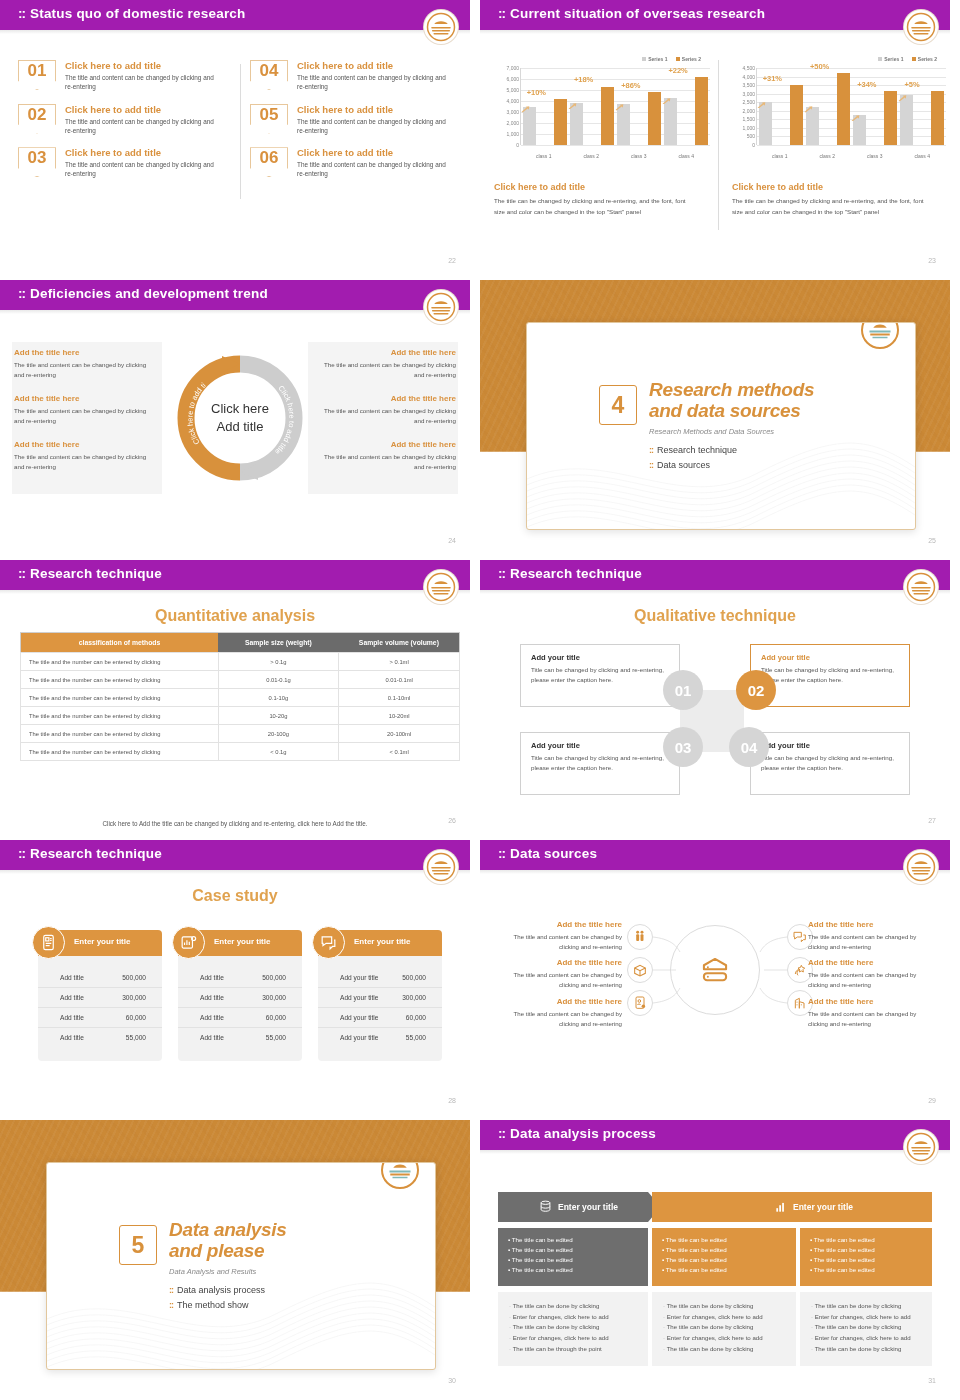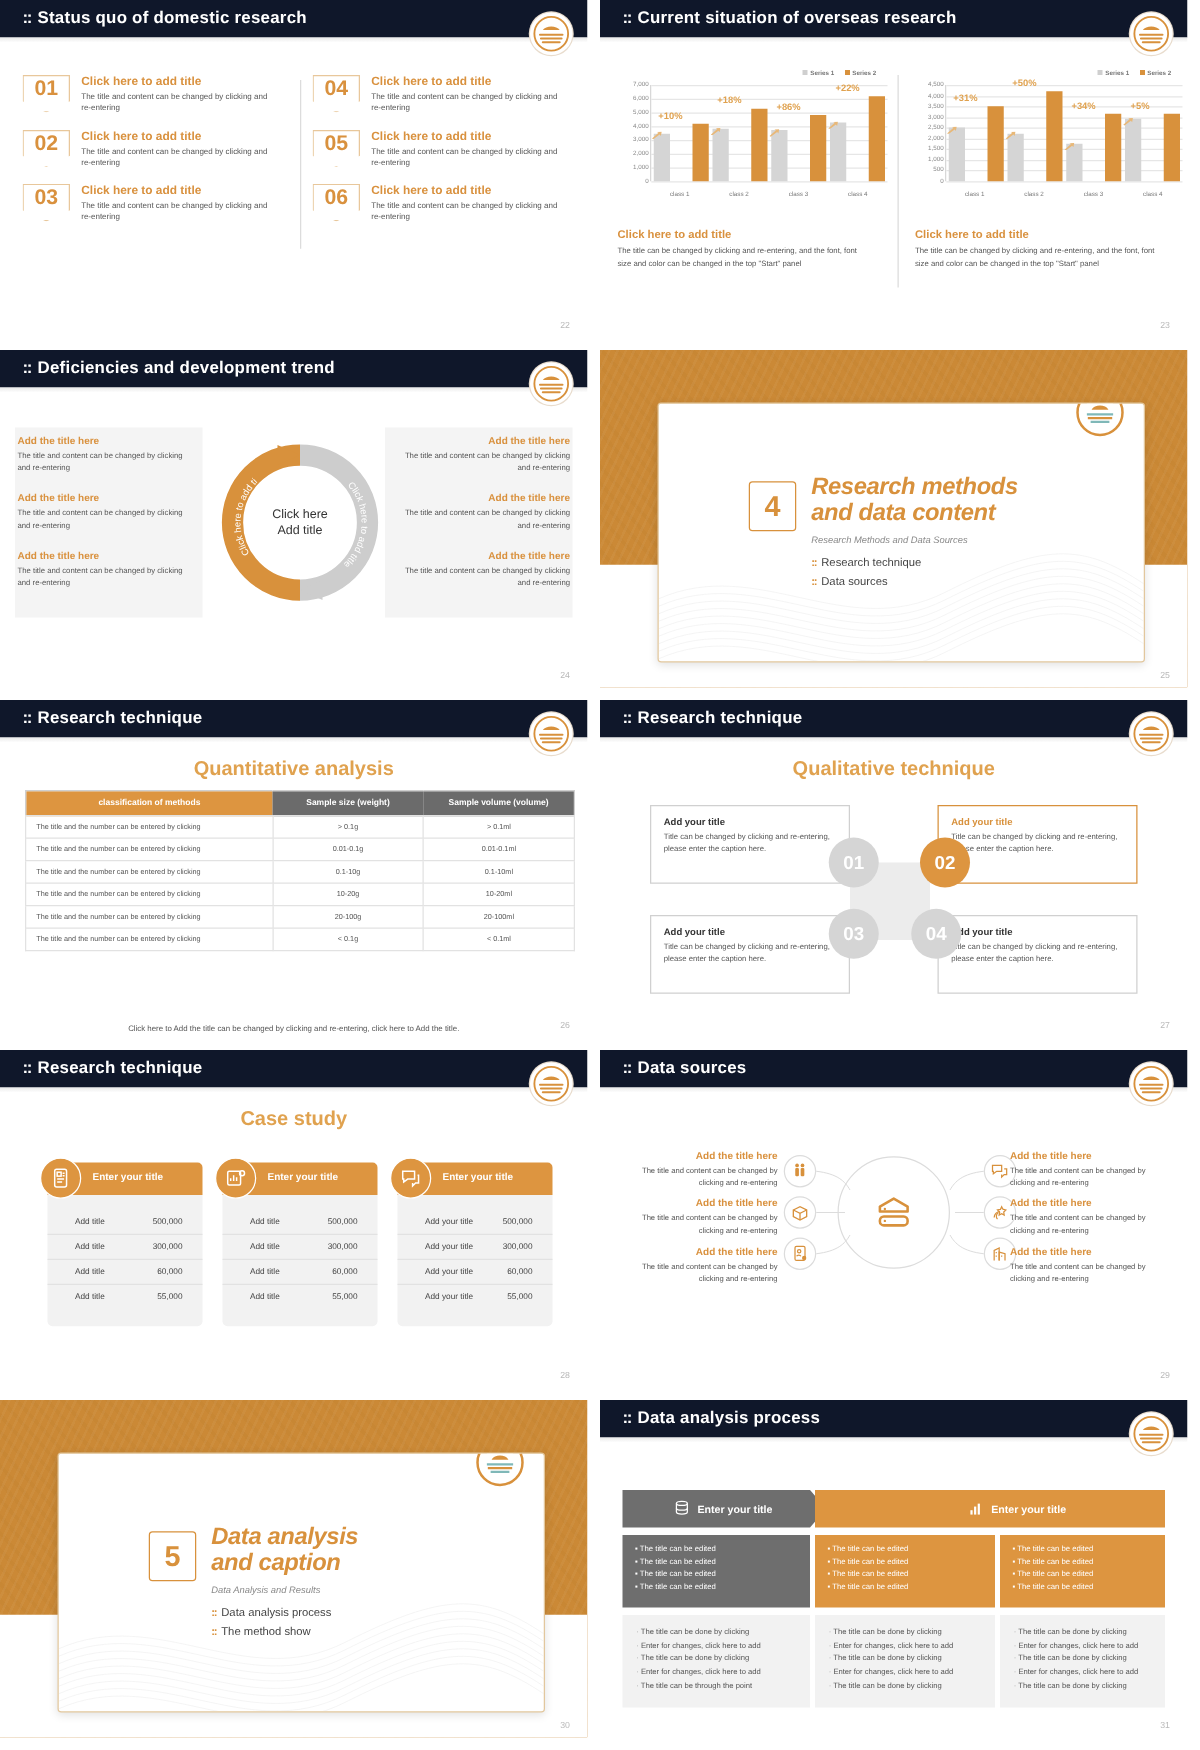--- a/index.html
+++ b/index.html
@@ -8,21 +8,21 @@
     background:#ffffff;
     font-family:"Liberation Sans", sans-serif;
     overflow:hidden;
   }
   .deck { display:grid; grid-template-columns:480px 480px; grid-template-rows:repeat(5, 280px); }
   .slide { position:relative; width:480px; height:280px; overflow:hidden; background:#fff;
            border-right:5px solid #fff; border-bottom:5px solid #fff; }
   .slide-inner { position:absolute; left:0; top:0; right:5px; bottom:5px; background:#fff; overflow:hidden; }
 
   
-  .hdr { position:absolute; left:0; top:0; width:100%; height:30px; background:#0f172a; }
+  .hdr { position:absolute; left:0; top:0; width:100%; height:30px; background:#a21caf; }
   .hdr .ttl { position:absolute; left:18px; top:6px; color:#fff; font-size:13.5px; font-weight:bold; letter-spacing:.2px; white-space:nowrap;}
   .hdr .dots { display:inline-block; margin-right:5px; letter-spacing:-1px; }
   .hdr-shadow { position:absolute; left:0; top:30px; width:100%; height:4px;
                 background:linear-gradient(#e9e9e9,#ffffff); }
   .emblem { position:absolute; right:12px; top:10px; width:34px; height:34px; border-radius:50%;
             background:#fff; display:flex; align-items:center; justify-content:center;
             box-shadow:0 0 0 1px #e8dccd; }
   .emblem svg { width:30px; height:30px; }
 
   .pagenum { position:absolute; right:14px; bottom:6px; font-size:7px; color:#b9b9b9; }
@@ -73,21 +73,21 @@
   .panel.l { left:12px; } .panel.r { right:12px; }
   .cyc-col { position:absolute; top:68px; width:135px; }
   .cyc-col .blk { margin-bottom:14px; }
   .cyc-col .t { color:#d9913e; font-size:8px; font-weight:bold; margin-bottom:3px; }
   .cyc-col .d { color:#555; font-size:6.2px; line-height:1.6; }
   .cyc-col.r { text-align:right; }
   .cyc { position:absolute; left:172px; top:58px; width:136px; height:160px; }
   .cyc-center { position:absolute; left:50%; top:50%; transform:translate(-50%,-50%);
                 width:74px; height:74px; border-radius:50%; background:#fff;
                 display:flex; flex-direction:column; align-items:center; justify-content:center;
-                font-size:10px; color:#333; line-height:1.35; }
+                font-size:13px; color:#333; line-height:1.35; }
 
   
   .sec-bg { position:absolute; inset:0; background:#cb8936; }
   .sec-bg .tex { position:absolute; inset:0; opacity:.25;
      background-image:repeating-linear-gradient(115deg,rgba(255,255,255,.18) 0 2px,transparent 2px 6px),
                       repeating-linear-gradient(48deg,rgba(120,70,20,.12) 0 3px,transparent 3px 9px);}
   .sec-white-bottom { position:absolute; left:0; bottom:0; width:100%; height:126px; background:#fff;
       clip-path:polygon(0 22%, 14% 22%, 24% 0, 76% 0, 86% 22%, 100% 22%, 100% 100%, 0 100%); }
   .sec-card { position:absolute; left:46px; top:42px; width:390px; height:208px; background:#fff;
       border:1px solid #e2c79d; border-radius:3px; box-shadow:0 2px 8px rgba(0,0,0,.12); overflow:hidden; }
@@ -502,21 +502,21 @@
           <svg viewBox="0 0 40 40">
               <circle cx="20" cy="20" r="17" fill="#fff"></circle>
               <path d="M11 17c3-6 15-6 18 0z" fill="#d8913c"></path>
               <path d="M6 22h28" stroke="#7fb8b8" stroke-width="2.4"></path>
               <path d="M7 26h26" stroke="#d8913c" stroke-width="2.4"></path>
               <path d="M10 30h20" stroke="#7fb8b8" stroke-width="2.2"></path>
             </svg>
         </div>
         <div class="sec-num">4</div>
         <div class="sec-tx">
-          <h2><span>Research methods</span><br><span>and data content</span></h2>
+          <h2><span>Research methods</span><br><span>and data sources</span></h2>
           <div class="en">Research Methods and Data Sources</div>
         </div>
         <ul class="sec-list">
           <li><b>::</b><span>Research technique</span></li>
           <li><b>::</b><span>Data sources</span></li>
         </ul>
       </div>
       <div class="pagenum">25</div>
     </div>
   </div>
@@ -862,21 +862,21 @@
           <svg viewBox="0 0 40 40">
               <circle cx="20" cy="20" r="17" fill="#fff"></circle>
               <path d="M11 17c3-6 15-6 18 0z" fill="#d8913c"></path>
               <path d="M6 22h28" stroke="#7fb8b8" stroke-width="2.4"></path>
               <path d="M7 26h26" stroke="#d8913c" stroke-width="2.4"></path>
               <path d="M10 30h20" stroke="#7fb8b8" stroke-width="2.2"></path>
             </svg>
         </div>
         <div class="sec-num">5</div>
         <div class="sec-tx">
-          <h2><span>Data analysis</span><br><span>and caption</span></h2>
+          <h2><span>Data analysis</span><br><span>and please</span></h2>
           <div class="en">Data Analysis and Results</div>
         </div>
         <ul class="sec-list">
           <li><b>::</b><span>Data analysis process</span></li>
           <li><b>::</b><span>The method show</span></li>
         </ul>
       </div>
       <div class="pagenum">30</div>
     </div>
   </div>

